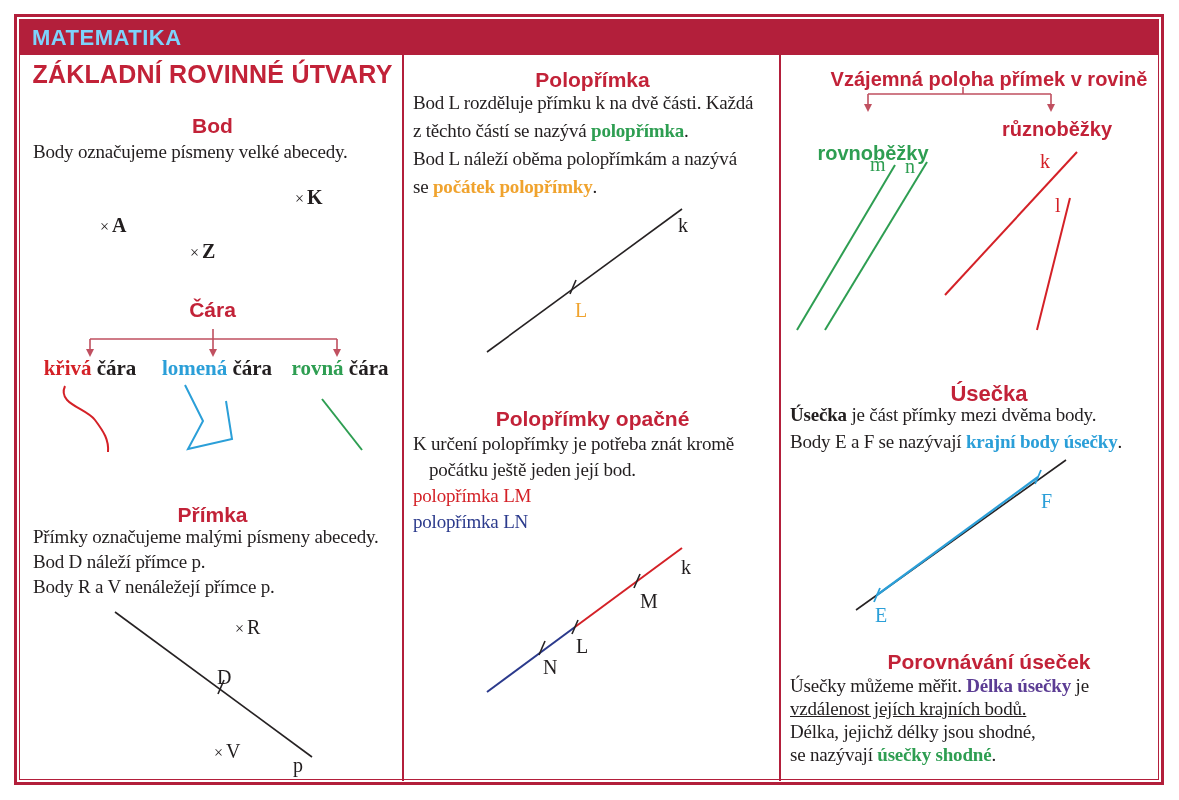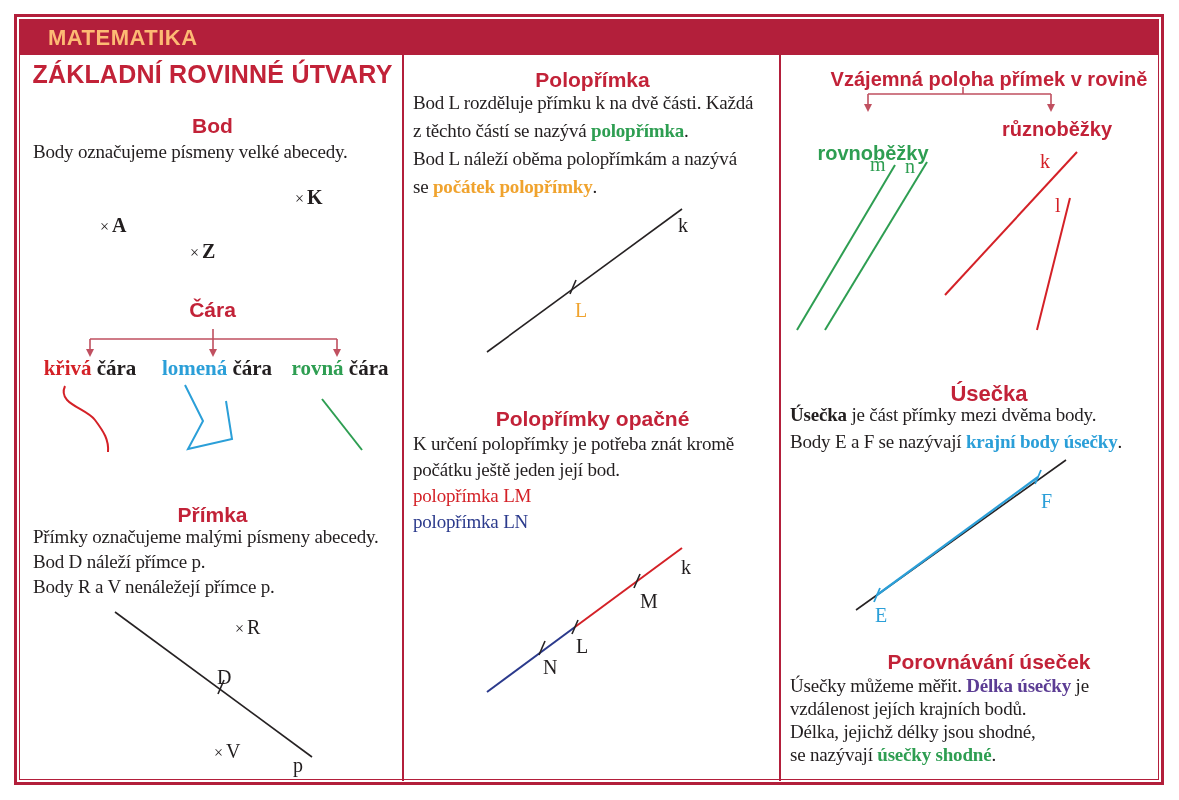--- a/index.html
+++ b/index.html
@@ -14,21 +14,21 @@
     --purple:#5C3D94;
     --ink:#221E1F;
   }
   html,body{margin:0;padding:0;background:#fff;}
   .page{position:relative;width:1179px;height:800px;background:#ffffff;overflow:hidden;
         font-family:"Liberation Serif", serif;color:var(--ink);}
   .abs{position:absolute;}
   .frame-outer{left:14px;top:14px;width:1150px;height:771px;border:3px solid var(--crimson);box-sizing:border-box;}
   .frame-inner{left:19px;top:19px;width:1140px;height:761px;border:1px solid var(--crimson);box-sizing:border-box;}
   .band{left:20px;top:20px;width:1138px;height:35px;background:var(--crimson);}
-  .band-title{color:#fdba74;font:700 22px "Liberation Sans", sans-serif;letter-spacing:.5px;line-height:35px;padding-left:28px;}
+  .band-title{color:#7dd3fc;font:700 22px "Liberation Sans", sans-serif;letter-spacing:.5px;line-height:35px;padding-left:12px;}
   .divider{top:55px;width:2px;height:726px;background:var(--crimson);}
   .col{position:absolute;top:56px;height:726px;}
   .h1{position:absolute;width:100%;text-align:center;top:4px;color:var(--title);
       font:700 25px "Liberation Sans", sans-serif;letter-spacing:.2px;}
   .h2{position:absolute;width:100%;text-align:center;color:var(--title);
       font:700 21px "Liberation Sans", sans-serif;}
   .bt{position:absolute;font-size:19px;letter-spacing:-0.2px;white-space:nowrap;color:var(--ink);}
   .ctr{transform:translateX(-50%);white-space:nowrap;}
   .typ{position:absolute;font-weight:700;font-size:21px;white-space:nowrap;}
   .kw-red{color:var(--red);} .kw-blue{color:var(--lblue);} .kw-green{color:var(--green);}
@@ -139,21 +139,21 @@
 
     <svg style="left:76px;top:144px;" width="220" height="160">
       <line x1="7" y1="152" x2="202" y2="9" stroke="#262223" stroke-width="1.6"></line>
       <line x1="90" y1="94" x2="96" y2="80" stroke="#262223" stroke-width="1.6"></line>
     </svg>
     <div class="dl orange" style="left:171px;top:243px;">L</div>
     <div class="dl" style="left:274px;top:158px;">k</div>
 
     <div class="h2" style="top:351px;">Polopřímky opačné</div>
     <div class="bt" style="left:9px;top:377px;">K určení polopřímky je potřeba znát kromě</div>
-    <div class="bt" style="left:9px;top:403px;">počátku ještě jeden její bod.</div>
+    <div class="bt" style="left:25px;top:403px;">počátku ještě jeden její bod.</div>
     <div class="bt t-red" style="left:9px;top:429px;">polopřímka LM</div>
     <div class="bt t-navy" style="left:9px;top:455px;">polopřímka LN</div>
 
     <svg style="left:76px;top:484px;" width="220" height="160">
       <line x1="7" y1="152" x2="95" y2="87" stroke="var(--navy)" stroke-width="2"></line>
       <line x1="95" y1="87" x2="202" y2="8" stroke="var(--red)" stroke-width="2"></line>
       <line x1="59" y1="115" x2="65" y2="101" stroke="#262223" stroke-width="1.6"></line>
       <line x1="92" y1="94" x2="98" y2="80" stroke="#262223" stroke-width="1.6"></line>
       <line x1="154" y1="48" x2="160" y2="34" stroke="#262223" stroke-width="1.6"></line>
     </svg>
@@ -200,20 +200,20 @@
       <line x1="29" y1="154" x2="35" y2="140" stroke="var(--lblue)" stroke-width="1.8"></line>
       <line x1="190" y1="36" x2="196" y2="22" stroke="var(--lblue)" stroke-width="1.8"></line>
     </svg>
     <div class="dl blue" style="left:93px;top:548px;">E</div>
     <div class="dl blue" style="left:259px;top:434px;">F</div>
 
     <div class="h2" style="top:594px;">Porovnávání úseček</div>
     <div class="bt" style="left:8px;top:619px;">
       <span>Úsečky můžeme měřit. </span><span class="b-purple">Délka úsečky</span><span> je</span>
     </div>
-    <div class="bt" style="left:8px;top:642px;">vzdálenost jejích krajních bodů.</div>
+    <div class="bt" style="left:8px;top:642px;text-decoration:underline;">vzdálenost jejích krajních bodů.</div>
     <div class="bt" style="left:8px;top:665px;">Délka, jejichž délky jsou shodné,</div>
     <div class="bt" style="left:8px;top:688px;">
       <span>se nazývají </span><span class="b-green">úsečky shodné</span><span>.</span>
     </div>
   </div>
 
 </div>
 
 </body></html>

